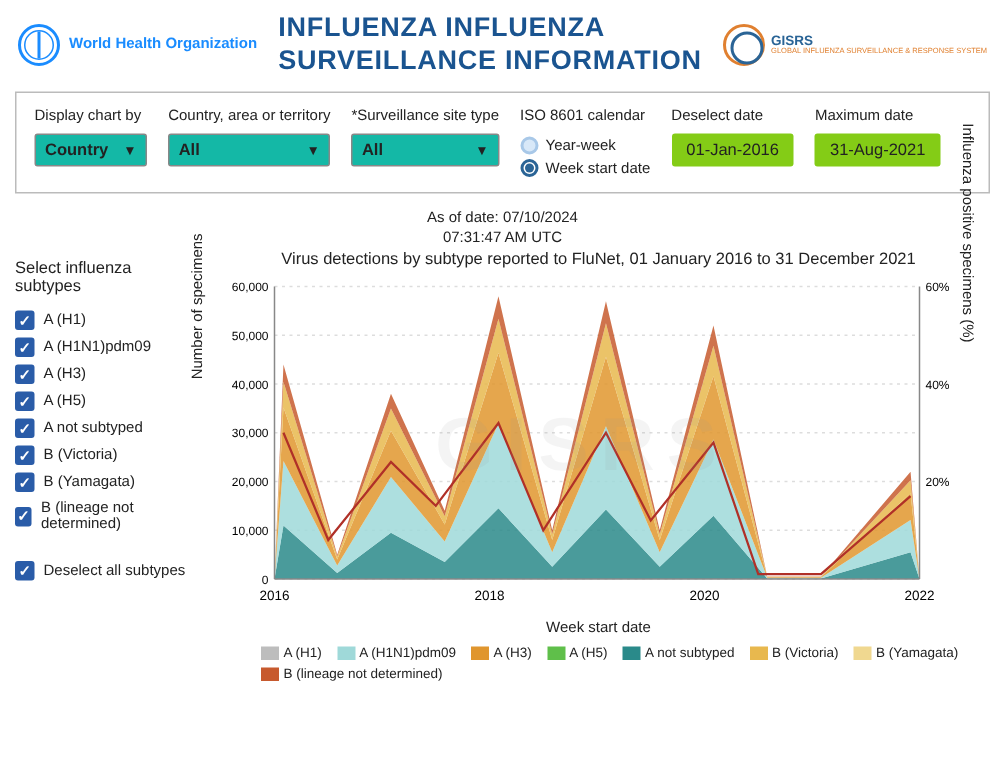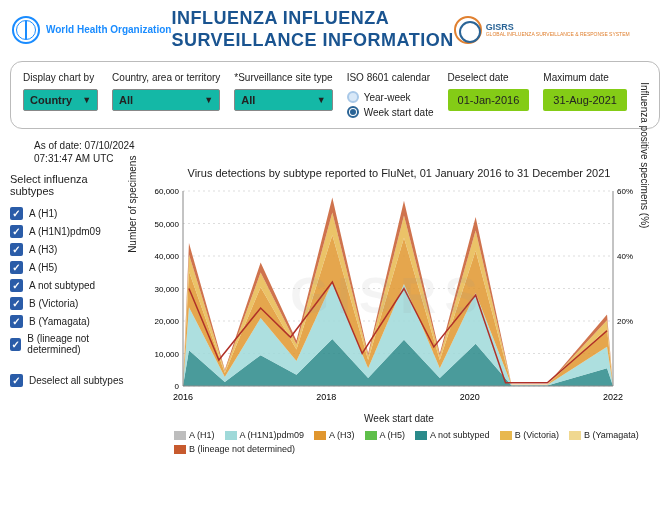--- a/index.html
+++ b/index.html
@@ -1,40 +1,40 @@
 <!DOCTYPE html>
 <html><head>
 <meta charset="utf-8">
 <style>
   * { box-sizing: border-box; margin: 0; padding: 0; }
   body { font-family: Arial, Helvetica, sans-serif; background: #fff; width: 670px; font-size: 11px; color: #222; }
-  .header { display: flex; align-items: center; padding: 8px 12px 4px; }
+  .header { display: flex; align-items: center; justify-content: space-between; padding: 8px 12px 4px; }
   .who-logo { display:flex; align-items:center; gap:6px; }
   .who-emblem { width:28px; height:28px; border-radius:50%; border:2px solid #1a8cff; position:relative; display:flex; align-items:center; justify-content:center; }
   .who-emblem::before{content:"";position:absolute;width:18px;height:18px;border:1px solid #1a8cff;border-radius:50%;}
   .who-emblem::after{content:"";position:absolute;width:2px;height:18px;background:#1a8cff;}
   .who-text { color:#1a8cff; font-size:10px; font-weight:bold; line-height:1.1; }
   .title { color:#1a5490; font-size:18px; font-weight:bold; line-height:1.2; letter-spacing:0.5px; }
   .gisrs { display:flex; align-items:center; gap:4px; }
   .gisrs-icon{width:28px;height:28px;border:2px solid #e08030;border-radius:50%;position:relative;}
   .gisrs-icon::before{content:"";position:absolute;top:3px;left:3px;width:18px;height:18px;border:2px solid #2a6496;border-radius:50%;}
   .gisrs-text{font-size:9px;font-weight:bold;color:#2a6496;line-height:1;}
   .gisrs-sub{font-size:5px;color:#e08030;line-height:1;}
-  .controls { margin:6px 10px; border:1px solid #bbb; border-radius:12px; padding:10px 12px; display:flex; gap:14px; align-items:flex-start; }
+  .controls { margin:6px 10px; border:1px solid #bbb; border-radius:0; padding:10px 12px; display:flex; gap:14px; align-items:flex-start; }
   .ctrl { display:flex; flex-direction:column; gap:6px; }
   .ctrl-label { font-size:10px; color:#222; }
   .sel { border:1px solid #888; border-radius:2px; padding:4px 6px; font-size:11px; font-weight:bold; display:flex; align-items:center; justify-content:space-between; gap:10px; min-width:60px; background:#14b8a6; cursor:pointer;}
   .sel .arrow{font-size:9px;}
   .radio-g { display:flex; flex-direction:column; gap:3px; margin-top:2px;}
   .radio-row{display:flex;align-items:center;gap:5px;font-size:10px;cursor:pointer;}
   .radio{width:12px;height:12px;border-radius:50%;border:2px solid #2a6496;display:inline-block;position:relative;}
   .radio.empty{border-color:#a8c8e8;background:#d8e8f8;}
   .radio.filled::after{content:"";position:absolute;top:1px;left:1px;width:6px;height:6px;border-radius:50%;background:#2a6496;}
   .datebox{background:#84cc16;border-radius:2px;padding:5px 10px;font-size:11px;min-width:80px;cursor:pointer;}
-  .asof{ text-align:left; padding:4px 34px 2px; font-size:10px; line-height:1.3;}
+  .asof{ text-align:center; padding:4px 34px 2px; font-size:10px; line-height:1.3;}
   .body-row{display:flex;padding:0 10px 6px;gap:8px;}
   .left-panel{width:120px;padding-top:6px;}
   .left-panel h4{font-size:11px;font-weight:normal;margin-bottom:10px;}
   .cb-row{display:flex;align-items:center;gap:6px;font-size:10px;margin-bottom:5px;cursor:pointer;}
   .cb{width:13px;height:13px;background:#2a5ca8;border-radius:2px;display:flex;align-items:center;justify-content:center;color:#fff;font-size:10px;font-weight:bold;}
   .chart-area{flex:1;position:relative;}
   .chart-title{text-align:center;font-size:11px;margin-bottom:2px;}
   .chart-box{position:relative;width:500px;height:230px;}
   svg.chart{width:100%;height:100%;}
   .ylab-l{position:absolute;left:-6px;top:50%;transform:rotate(-90deg) translateX(50%);transform-origin:left center;font-size:10px;white-space:nowrap;}

